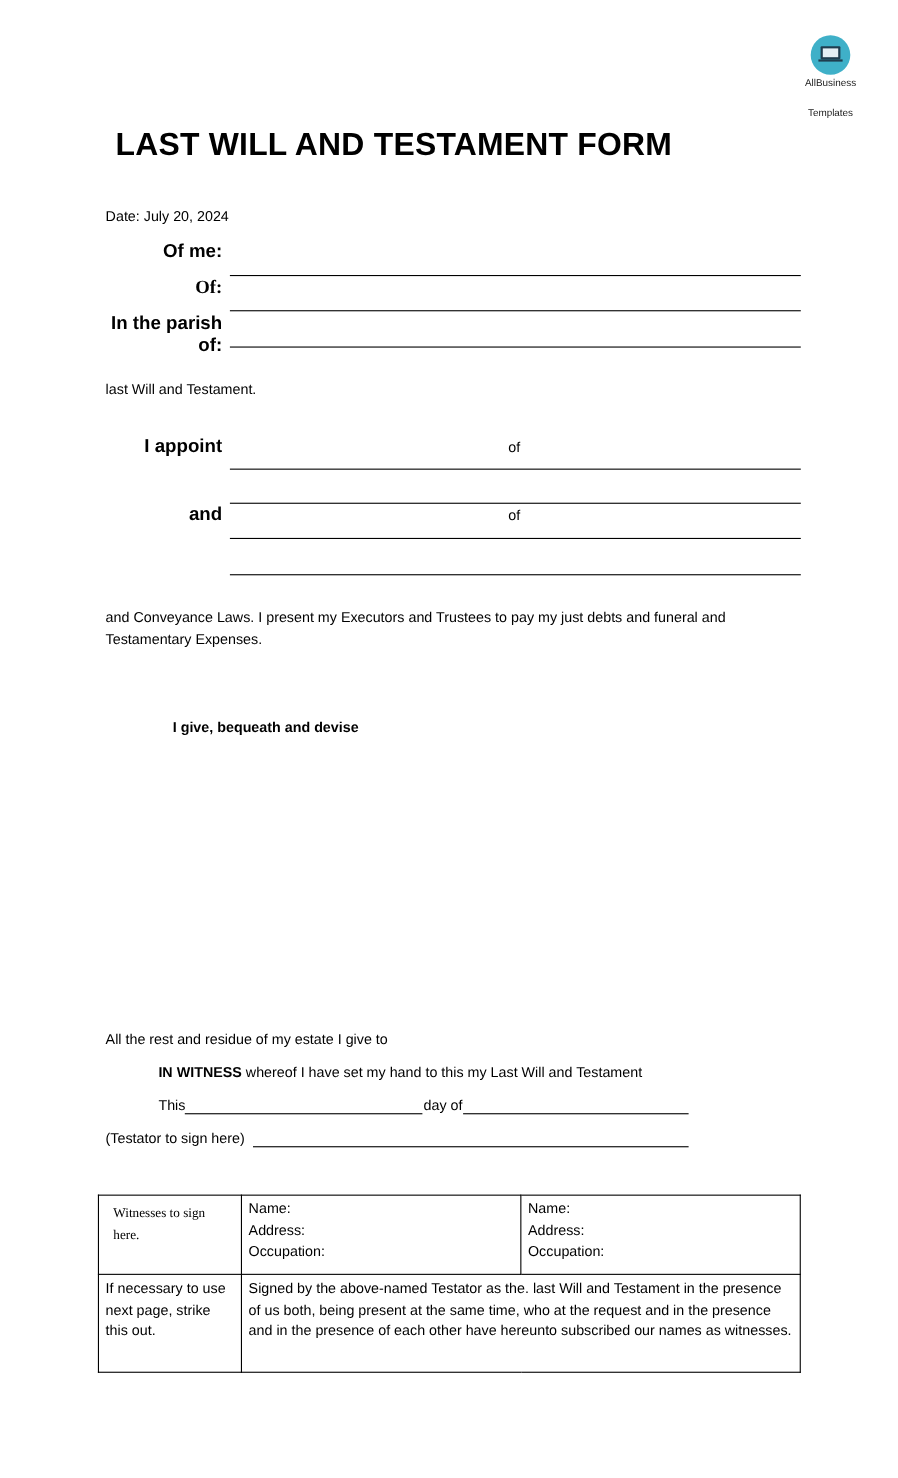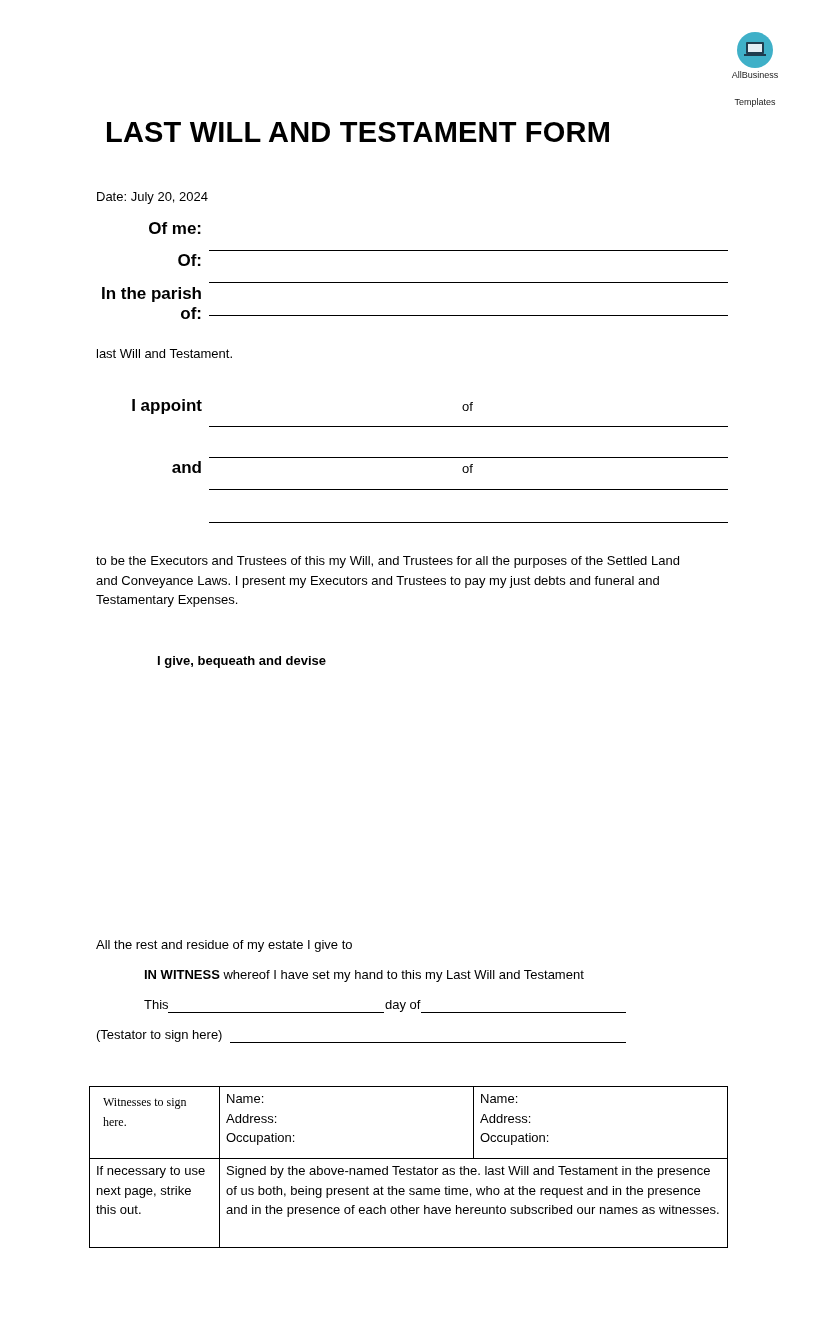--- a/index.html
+++ b/index.html
@@ -40,21 +40,21 @@
   <div class="logo-text" style="margin-top:17px">Templates</div>
 </div>
 
 <div class="title">LAST WILL AND TESTAMENT FORM</div>
 
 <div class="text" style="left:96px; top:187px;">Date: July 20, 2024</div>
 
 <div class="label-r" style="left:82px; top:219px;">Of me:</div>
 <div class="hline" style="left:209px; width:519px; top:250px;"></div>
 
-<div class="label-r" style="left:82px; top:251px;">Of:</div>
+<div class="label-r" style="left:82px; top:251px;font-family:Liberation Serif, serif;">Of:</div>
 <div class="hline" style="left:209px; width:519px; top:282px;"></div>
 
 <div class="label-r" style="left:82px; top:284px;">In the parish of:</div>
 <div class="hline thin" style="left:209px; width:519px; top:315px;"></div>
 
 <div class="para" style="top:344px;">
   <div>last Will and Testament.</div>
 </div>
 
 <div class="label-r" style="left:82px; top:396px;">I appoint</div>
@@ -62,21 +62,20 @@
 <div class="hline" style="left:209px; width:519px; top:426px;"></div>
 
 <div class="hline" style="left:209px; width:519px; top:457px;"></div>
 <div class="label-r" style="left:82px; top:458px;">and</div>
 <div class="text" style="left:462px; top:459px;">of</div>
 <div class="hline" style="left:209px; width:519px; top:489px;"></div>
 
 <div class="hline thin" style="left:209px; width:519px; top:522px;"></div>
 
 <div class="para" style="top:551px;">
-  <div>to be the Executors and Trustees of this my Will, and Trustees for all the purposes of the Settled Land</div>
   <div>and Conveyance Laws. I present my Executors and Trustees to pay my just debts and funeral and</div>
   <div>Testamentary Expenses.</div>
 </div>
 
 <div class="text bold" style="left:112px; top:651px;padding-left:45px;">I give, bequeath and devise</div>
 
 <div style="position:absolute; left:96px; top:680px; width:632px; height:240px;"></div>
 
 <div class="text" style="left:96px; top:935px;">All the rest and residue of my estate I give to</div>
 

